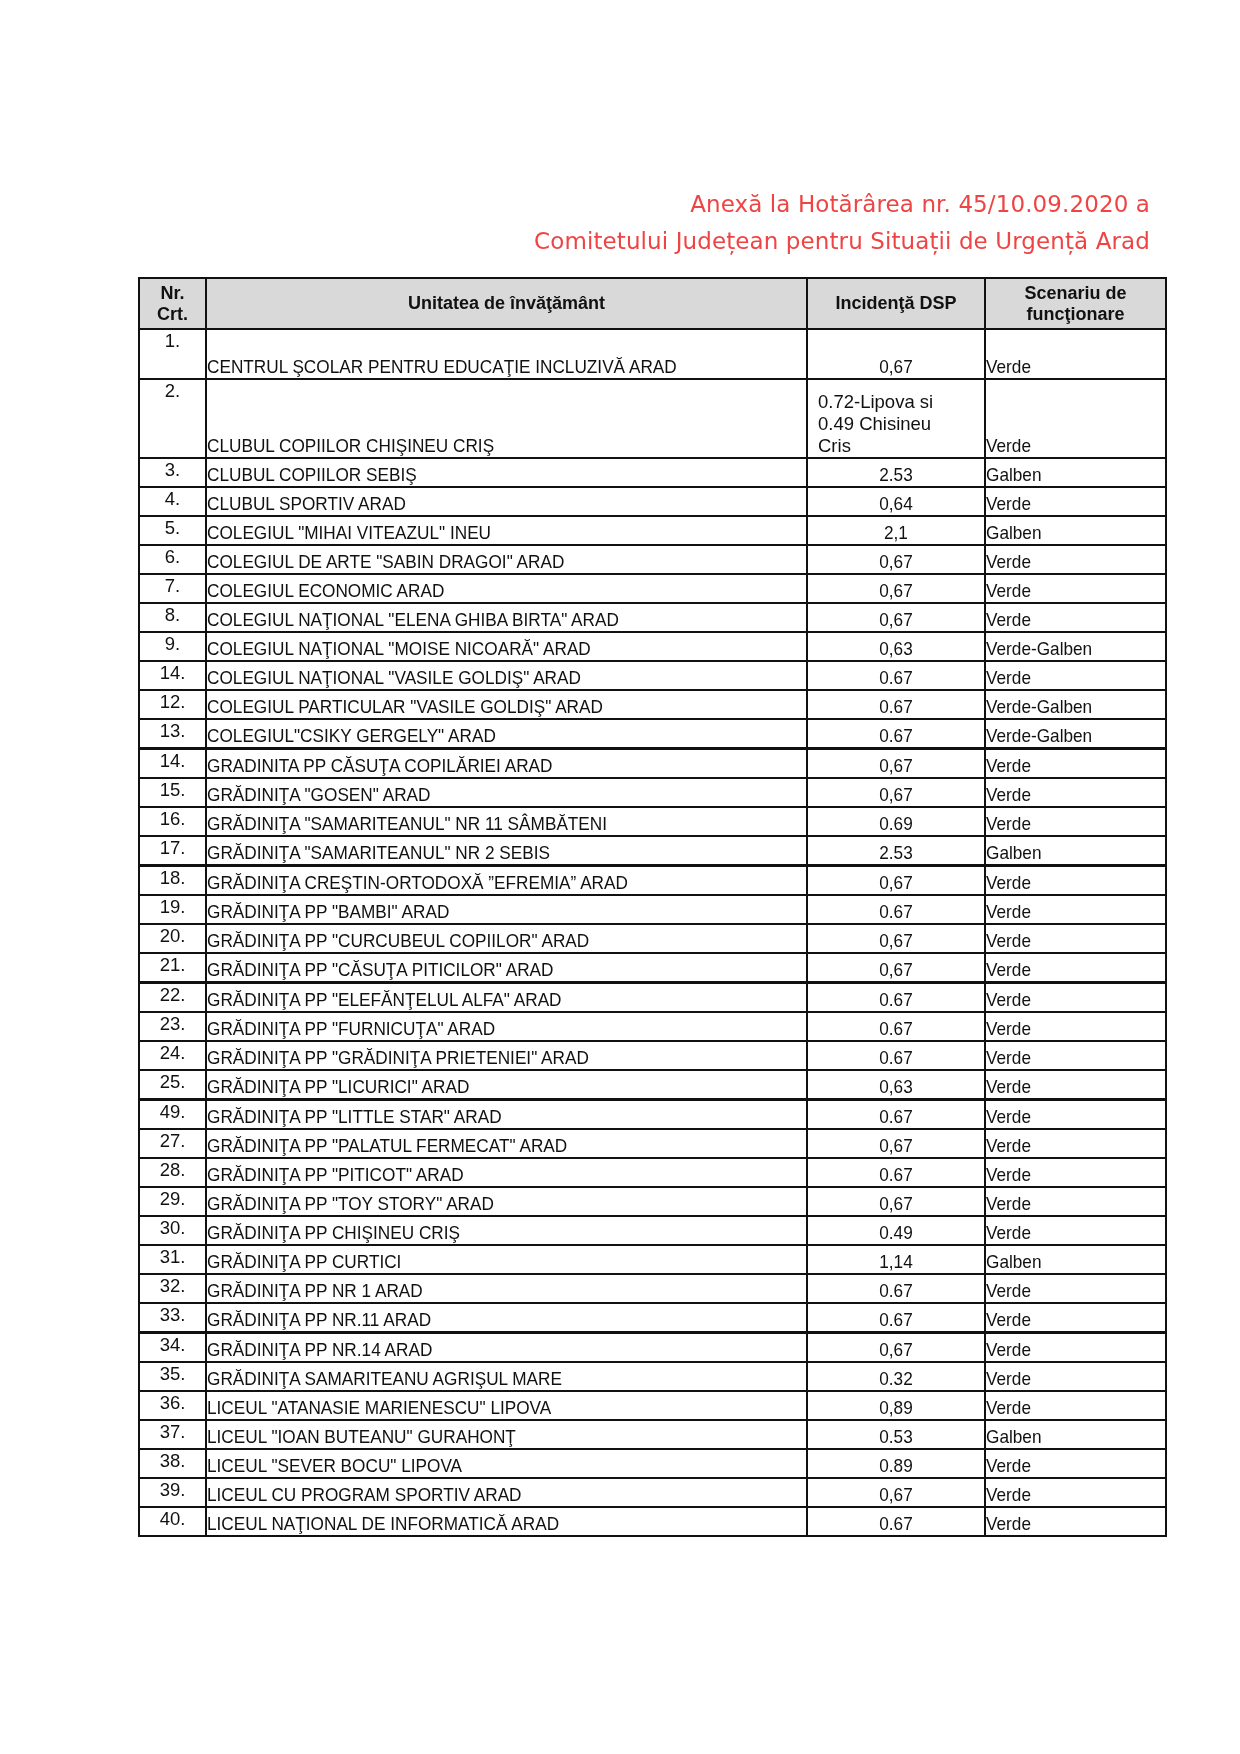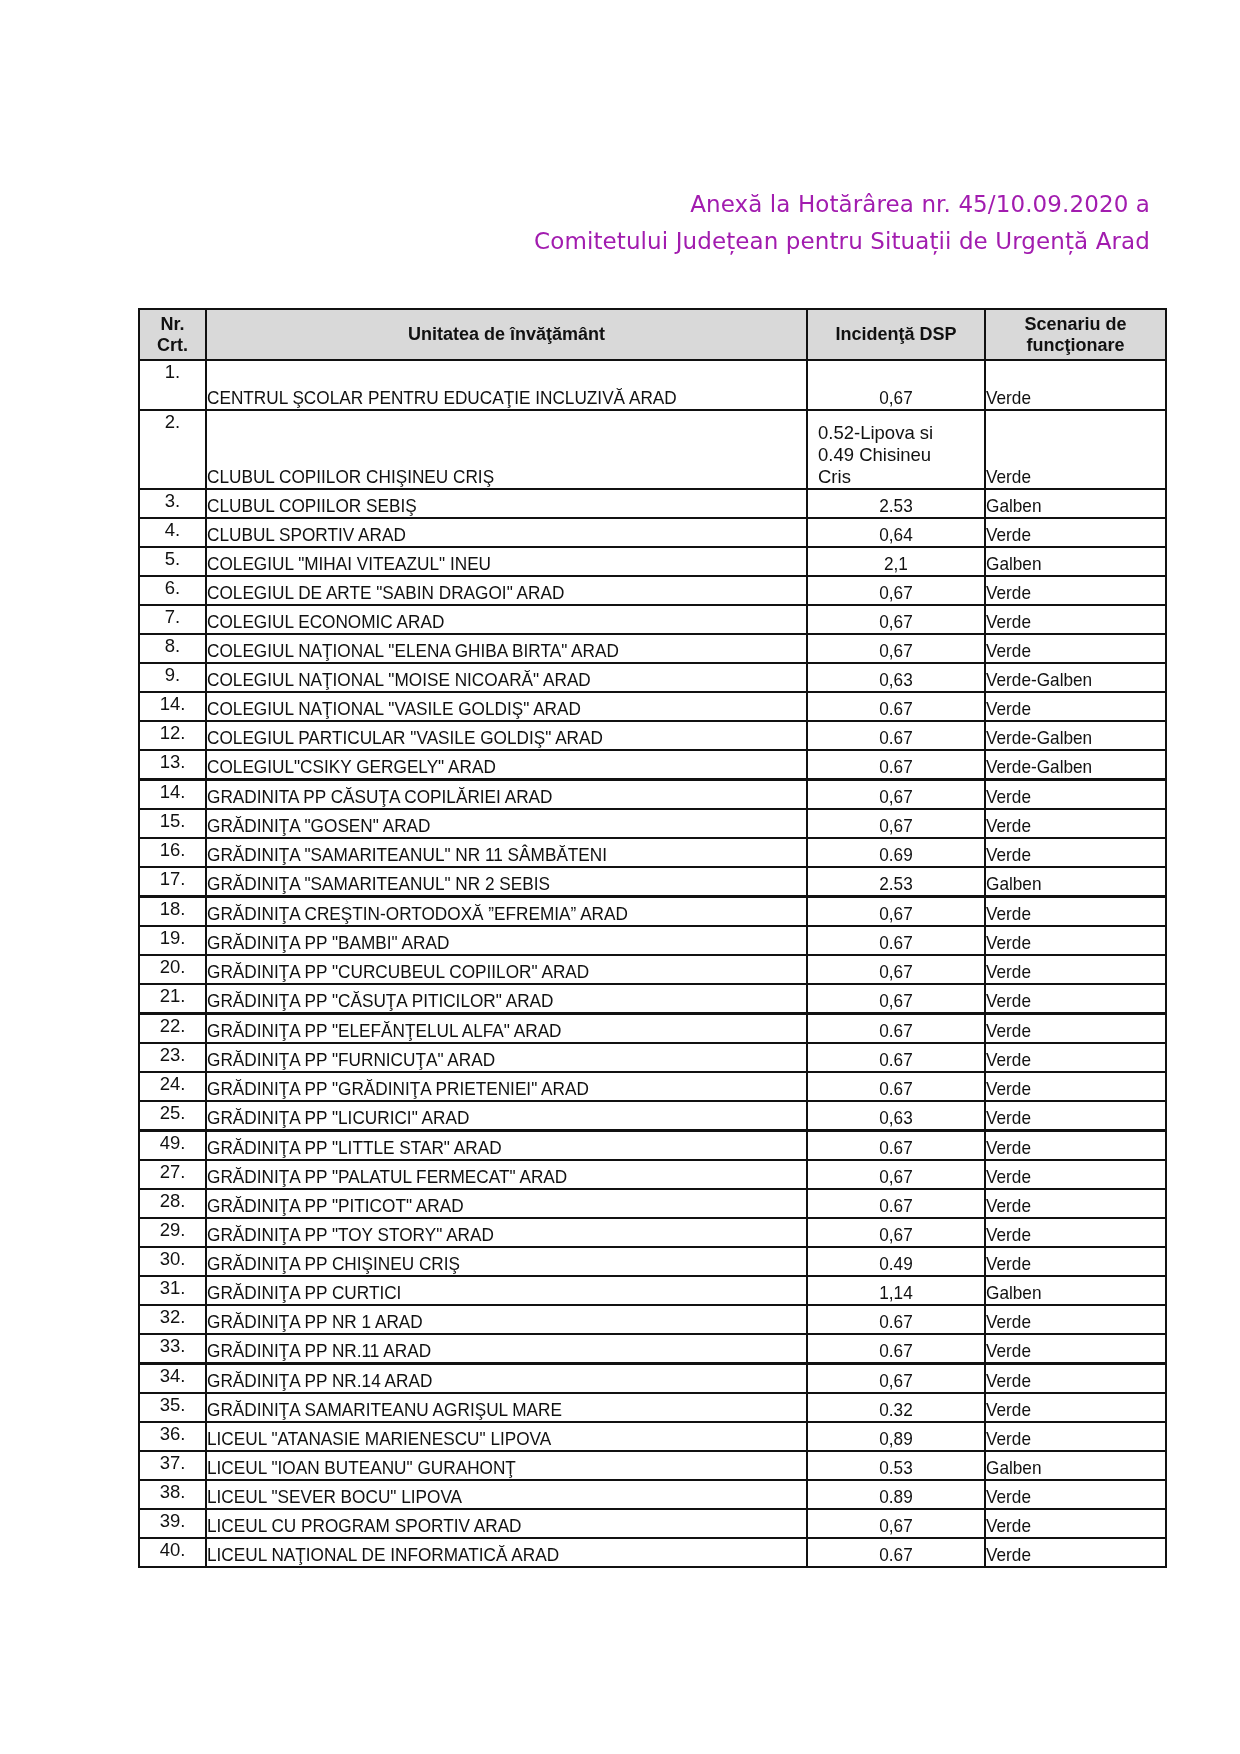--- a/index.html
+++ b/index.html
@@ -15,31 +15,31 @@
       color: #111111;
     }
     .title-block {
       position: absolute;
       right: 90px;
       top: 186px;
       text-align: right;
       font-family: "DejaVu Sans", sans-serif;
       font-size: 23px;
       line-height: 37px;
-      color: #a21caf;
+      color: #ef4444;
       letter-spacing: 0.1px;
     }
     .title-line {
       display: block;
       white-space: nowrap;
     }
     table.annex {
       position: absolute;
       left: 138px;
-      top: 308px;
+      top: 277px;
       width: 1027px;
       border-collapse: collapse;
       font-family: "Liberation Sans", sans-serif;
       table-layout: fixed;
     }
     table.annex th, table.annex td {
       border: 2px solid #111111;
       padding: 0;
     }
     table.annex th {
@@ -131,21 +131,21 @@
   <tbody id="table-body">
       <tr class="tall1">
         <td class="nr">1.</td>
         <td class="name"><span class="cond">CENTRUL ŞCOLAR PENTRU EDUCAŢIE INCLUZIVĂ ARAD</span></td>
         <td class="inc"><span class="cond">0,67</span></td>
         <td class="scen"><span class="cond">Verde</span></td>
       </tr>
       <tr class="tall2">
         <td class="nr">2.</td>
         <td class="name"><span class="cond">CLUBUL COPIILOR CHIŞINEU CRIŞ</span></td>
-        <td class="inc multi"><span>0.52-Lipova si</span><br><span>0.49 Chisineu</span><br><span>Cris</span></td>
+        <td class="inc multi"><span>0.72-Lipova si</span><br><span>0.49 Chisineu</span><br><span>Cris</span></td>
         <td class="scen"><span class="cond">Verde</span></td>
       </tr>
       <tr>
         <td class="nr">3.</td>
         <td class="name"><span class="cond">CLUBUL COPIILOR SEBIŞ</span></td>
         <td class="inc"><span class="cond">2.53</span></td>
         <td class="scen"><span class="cond">Galben</span></td>
       </tr>
       <tr>
         <td class="nr">4.</td>

